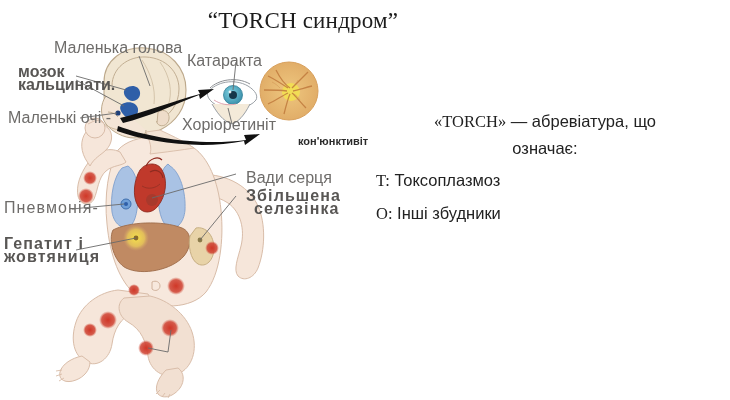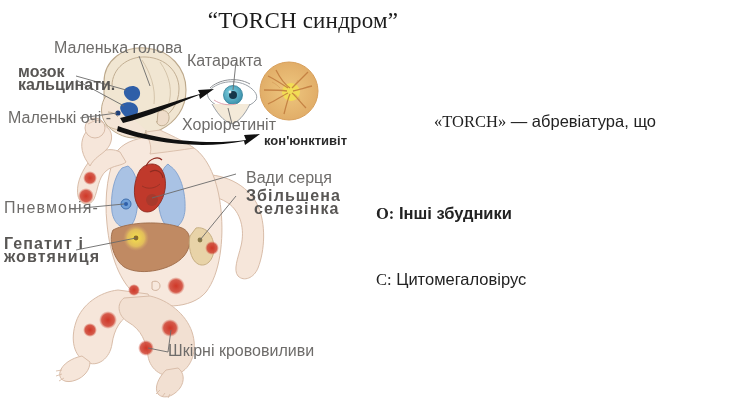--- a/index.html
+++ b/index.html
@@ -228,36 +228,36 @@
     </g>
   </svg>
 
   <div class="lbl" style="left:54px;  top:42px;">Маленька голова</div>
   <div class="lbl b" style="left:18px; top:66px;">мозок</div>
   <div class="lbl b" style="left:18px; top:79px;">кальцинати.</div>
   <div class="lbl" style="left:8px;   top:112px;">Маленькі очі -</div>
 
   <div class="lbl" style="left:187px; top:55px;">Катаракта</div>
   <div class="lbl" style="left:182px; top:119px;">Хоріоретиніт</div>
-  <div class="lbl b dark" style="left:264px; top:135px; font-size:13px;">кон'юнктивіт</div>
+  <div class="lbl b dark" style="left:298px; top:135px; font-size:11px;">кон'юнктивіт</div>
 
   <div class="lbl" style="left:246px; top:172px;">Вади серця</div>
   <div class="lbl b sp" style="left:246px; top:190px;">Збільшена</div>
   <div class="lbl b sp" style="left:254px; top:203px;">селезінка</div>
 
   <div class="lbl sp" style="left:4px;  top:202px;">Пневмонія-</div>
   <div class="lbl b sp" style="left:4px; top:238px;">Гепатит і</div>
   <div class="lbl b sp" style="left:4px; top:251px;">жовтяниця</div>
 
-  <div class="lbl" style="left:168px; top:345px;">Шкірні крововиливи</div>
 
   <div class="rhead">
     <span class="ser">«TORCH»</span><span> — абревіатура, що</span><br>
+    <span>означає:</span>
   </div>
 
-  <div class="acro" style="top:204px;font-weight:bold;">
+  <div class="acro" style="top:171px;">
+    <span class="k">T:</span><span class="v"> Токсоплазмоз</span>
+  </div>
+  <div class="acro" style="top:204px;">
     <span class="k">O:</span><span class="v"> Інші збудники</span>
   </div>
-  <div class="acro" style="top:270px;">
-    <span class="k">C:</span><span class="v"> Цитомегаловірус</span>
-  </div>
 
 </div>
 
 </body></html>

